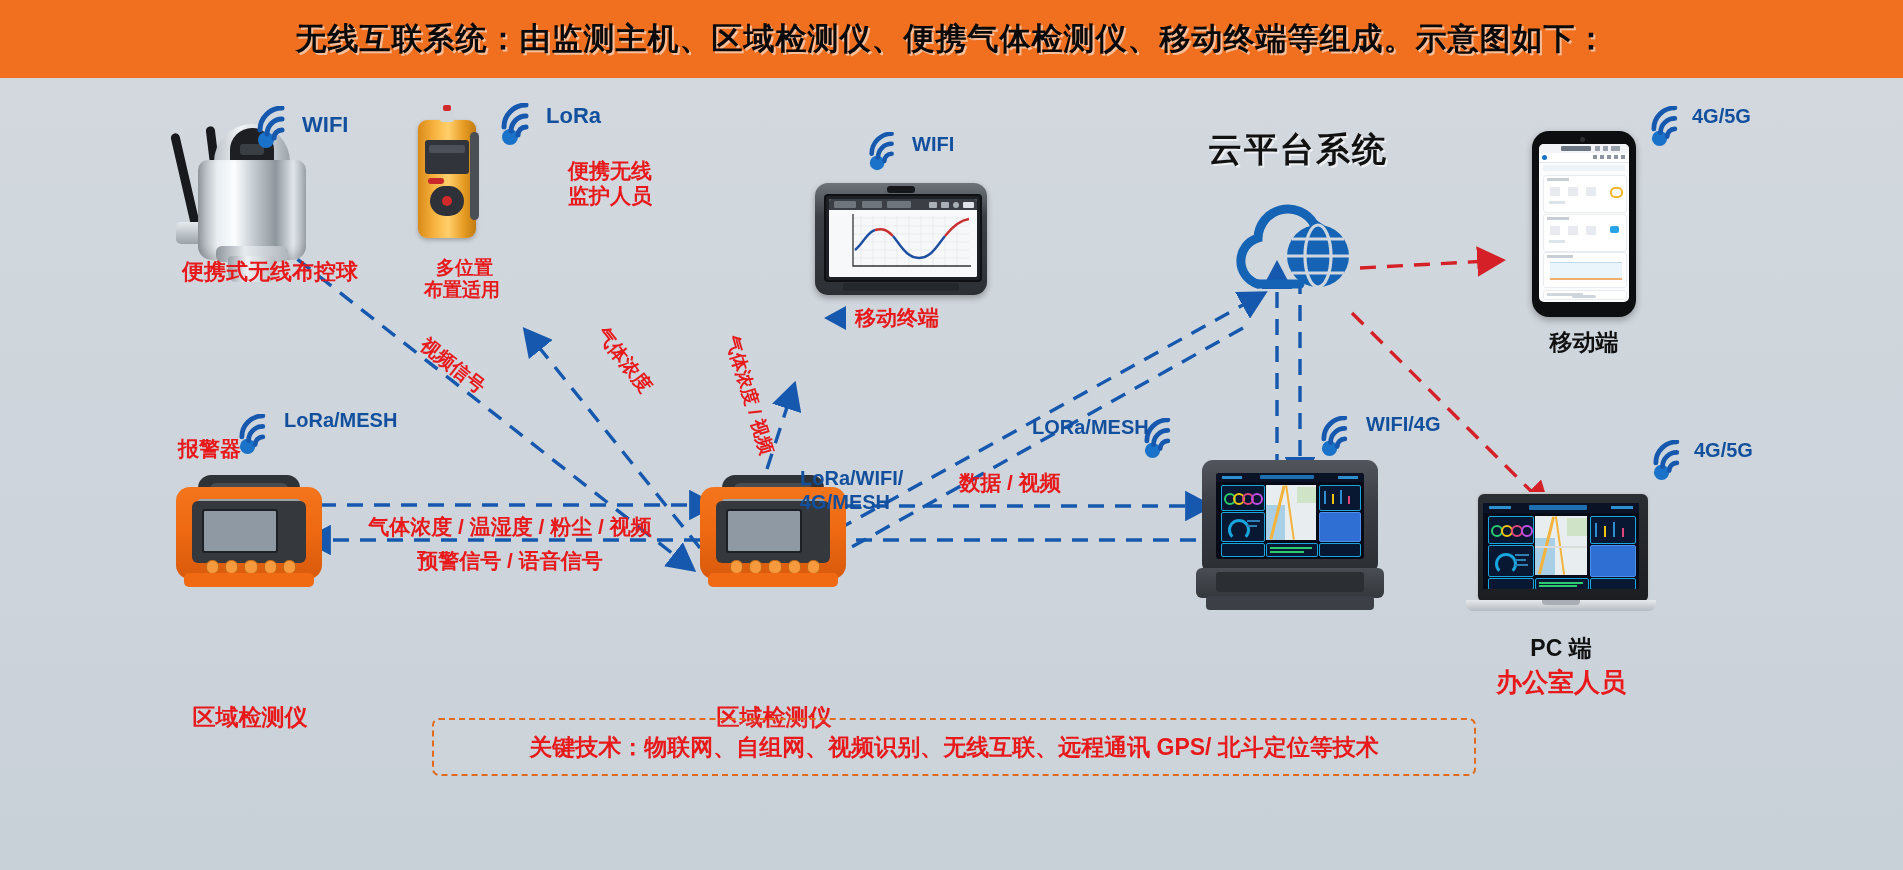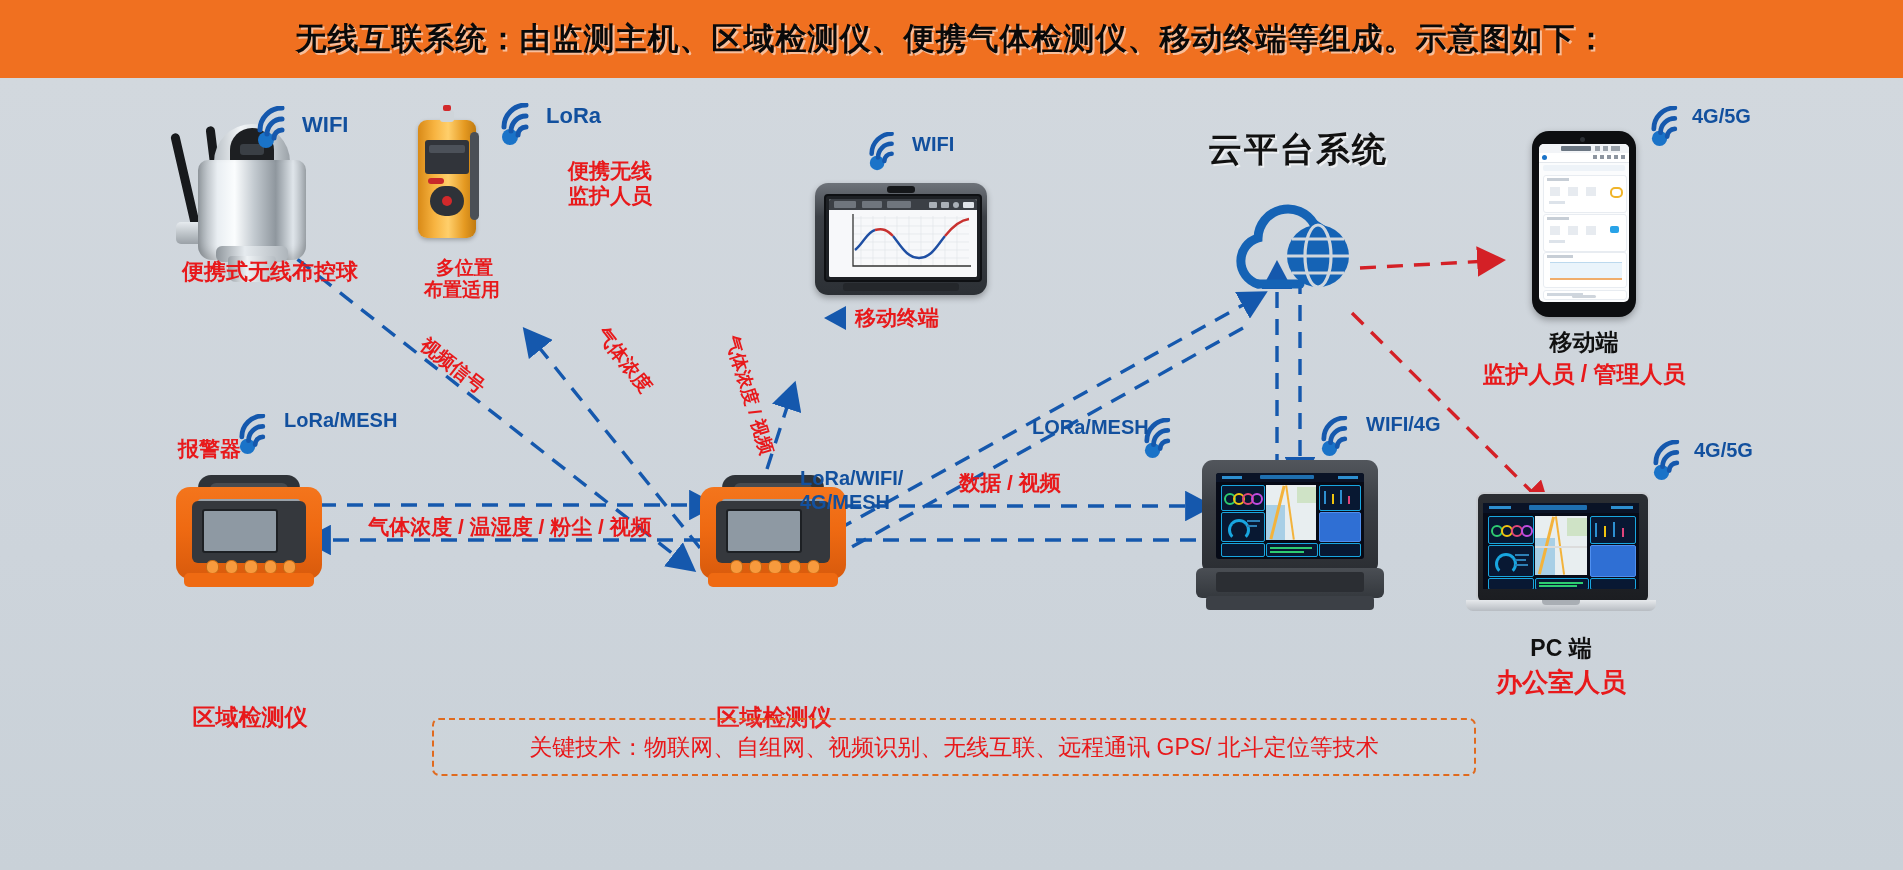--- a/index.html
+++ b/index.html
@@ -134,21 +134,21 @@
   .mapwater{position:absolute;background:#a8cfe6;}
   .mapgreen{position:absolute;background:#cfe3c6;}
 
   
   #keytech{
     position:absolute;left:432px;top:640px;width:1040px;height:54px;
     border:2px dashed #e06a1e;border-radius:7px;
     display:flex;align-items:center;justify-content:center;
     background:rgba(255,255,255,.05);
   }
-  #keytech-text{font-size:23px;font-weight:normal;color:#e8191b;white-space:nowrap;}
+  #keytech-text{font-size:23px;font-weight:bold;color:#e8191b;white-space:nowrap;}
 </style>
 </head>
 <body>
 
 <div id="banner">
   <div id="banner-title">无线互联系统：由监测主机、区域检测仪、便携气体检测仪、移动终端等组成。示意图如下：</div>
 </div>
 
 <div id="stage">
 
@@ -354,21 +354,20 @@
   <div class="sig" style="left:1650px;top:28px;">
     <svg width="42" height="42" viewBox="0 0 44 44">
       <circle cx="10" cy="34" r="8" fill="#1a73c8"></circle>
       <path d="M4,24 A22,22 0 0 1 26,2" stroke="#1558ad" stroke-width="5" fill="none" stroke-linecap="round"></path>
       <path d="M11,28 A15,15 0 0 1 26,13" stroke="#1558ad" stroke-width="5" fill="none" stroke-linecap="round"></path>
       <path d="M18,32 A8,8 0 0 1 26,24" stroke="#1558ad" stroke-width="5" fill="none" stroke-linecap="round"></path>
     </svg>
   </div>
   <div class="lbl lbl-blue" style="left:1692px;top:26px;font-size:20px;">4G/5G</div>
   <div class="lbl lbl-black ctr" style="left:1474px;top:250px;width:220px;font-size:23px;">移动端</div>
-  <div class="lbl lbl-red ctr" style="left:1434px;top:282px;width:300px;font-size:23px;">监护人员 / 管理人员</div>
 
   <div class="sl" style="left:1466px;top:414px;">
     <div class="sl-lid">
       <div class="sl-scr">
         <div style="position:absolute;left:0;top:0;width:156px;height:10px;background:#0a1326;"></div>
         <div style="position:absolute;left:46px;top:2px;width:58px;height:5px;background:#1e6fb0;border-radius:1px;"></div>
         <div style="position:absolute;left:6px;top:3px;width:22px;height:3px;background:#2d8fd0;"></div>
         <div style="position:absolute;left:128px;top:3px;width:22px;height:3px;background:#2d8fd0;"></div>
 
         <div class="w" style="left:5px;top:13px;width:44px;height:26px;">
@@ -533,20 +532,21 @@
   <div class="lbl lbl-red" style="left:430px;top:255px;font-size:19px;transform:rotate(38deg);transform-origin:left top;">视频信号</div>
 
   <div class="lbl lbl-red" style="left:610px;top:245px;font-size:19px;transform:rotate(52deg);transform-origin:left top;">气体浓度</div>
 
   <div class="lbl lbl-red" style="left:742px;top:255px;font-size:18px;transform:rotate(73deg);transform-origin:left top;">气体浓度 / 视频</div>
 
   <div class="lbl lbl-blue" style="left:800px;top:388px;font-size:20px;">LoRa/WIFI/</div>
   <div class="lbl lbl-blue" style="left:800px;top:412px;font-size:20px;">4G/MESH</div>
 
   <div class="lbl lbl-red ctr" style="left:330px;top:392px;width:360px;font-size:21px;margin-top:44px;">气体浓度 / 温湿度 / 粉尘 / 视频</div>
+  <div class="lbl lbl-red ctr" style="left:360px;top:470px;width:300px;font-size:21px;">预警信号 / 语音信号</div>
 
   <div class="lbl lbl-red ctr" style="left:890px;top:392px;width:240px;font-size:21px;">数据 / 视频</div>
 
   <div id="keytech">
     <div id="keytech-text">关键技术：物联网、自组网、视频识别、无线互联、远程通讯 GPS/ 北斗定位等技术</div>
   </div>
 
 </div>
 
 </body></html>

